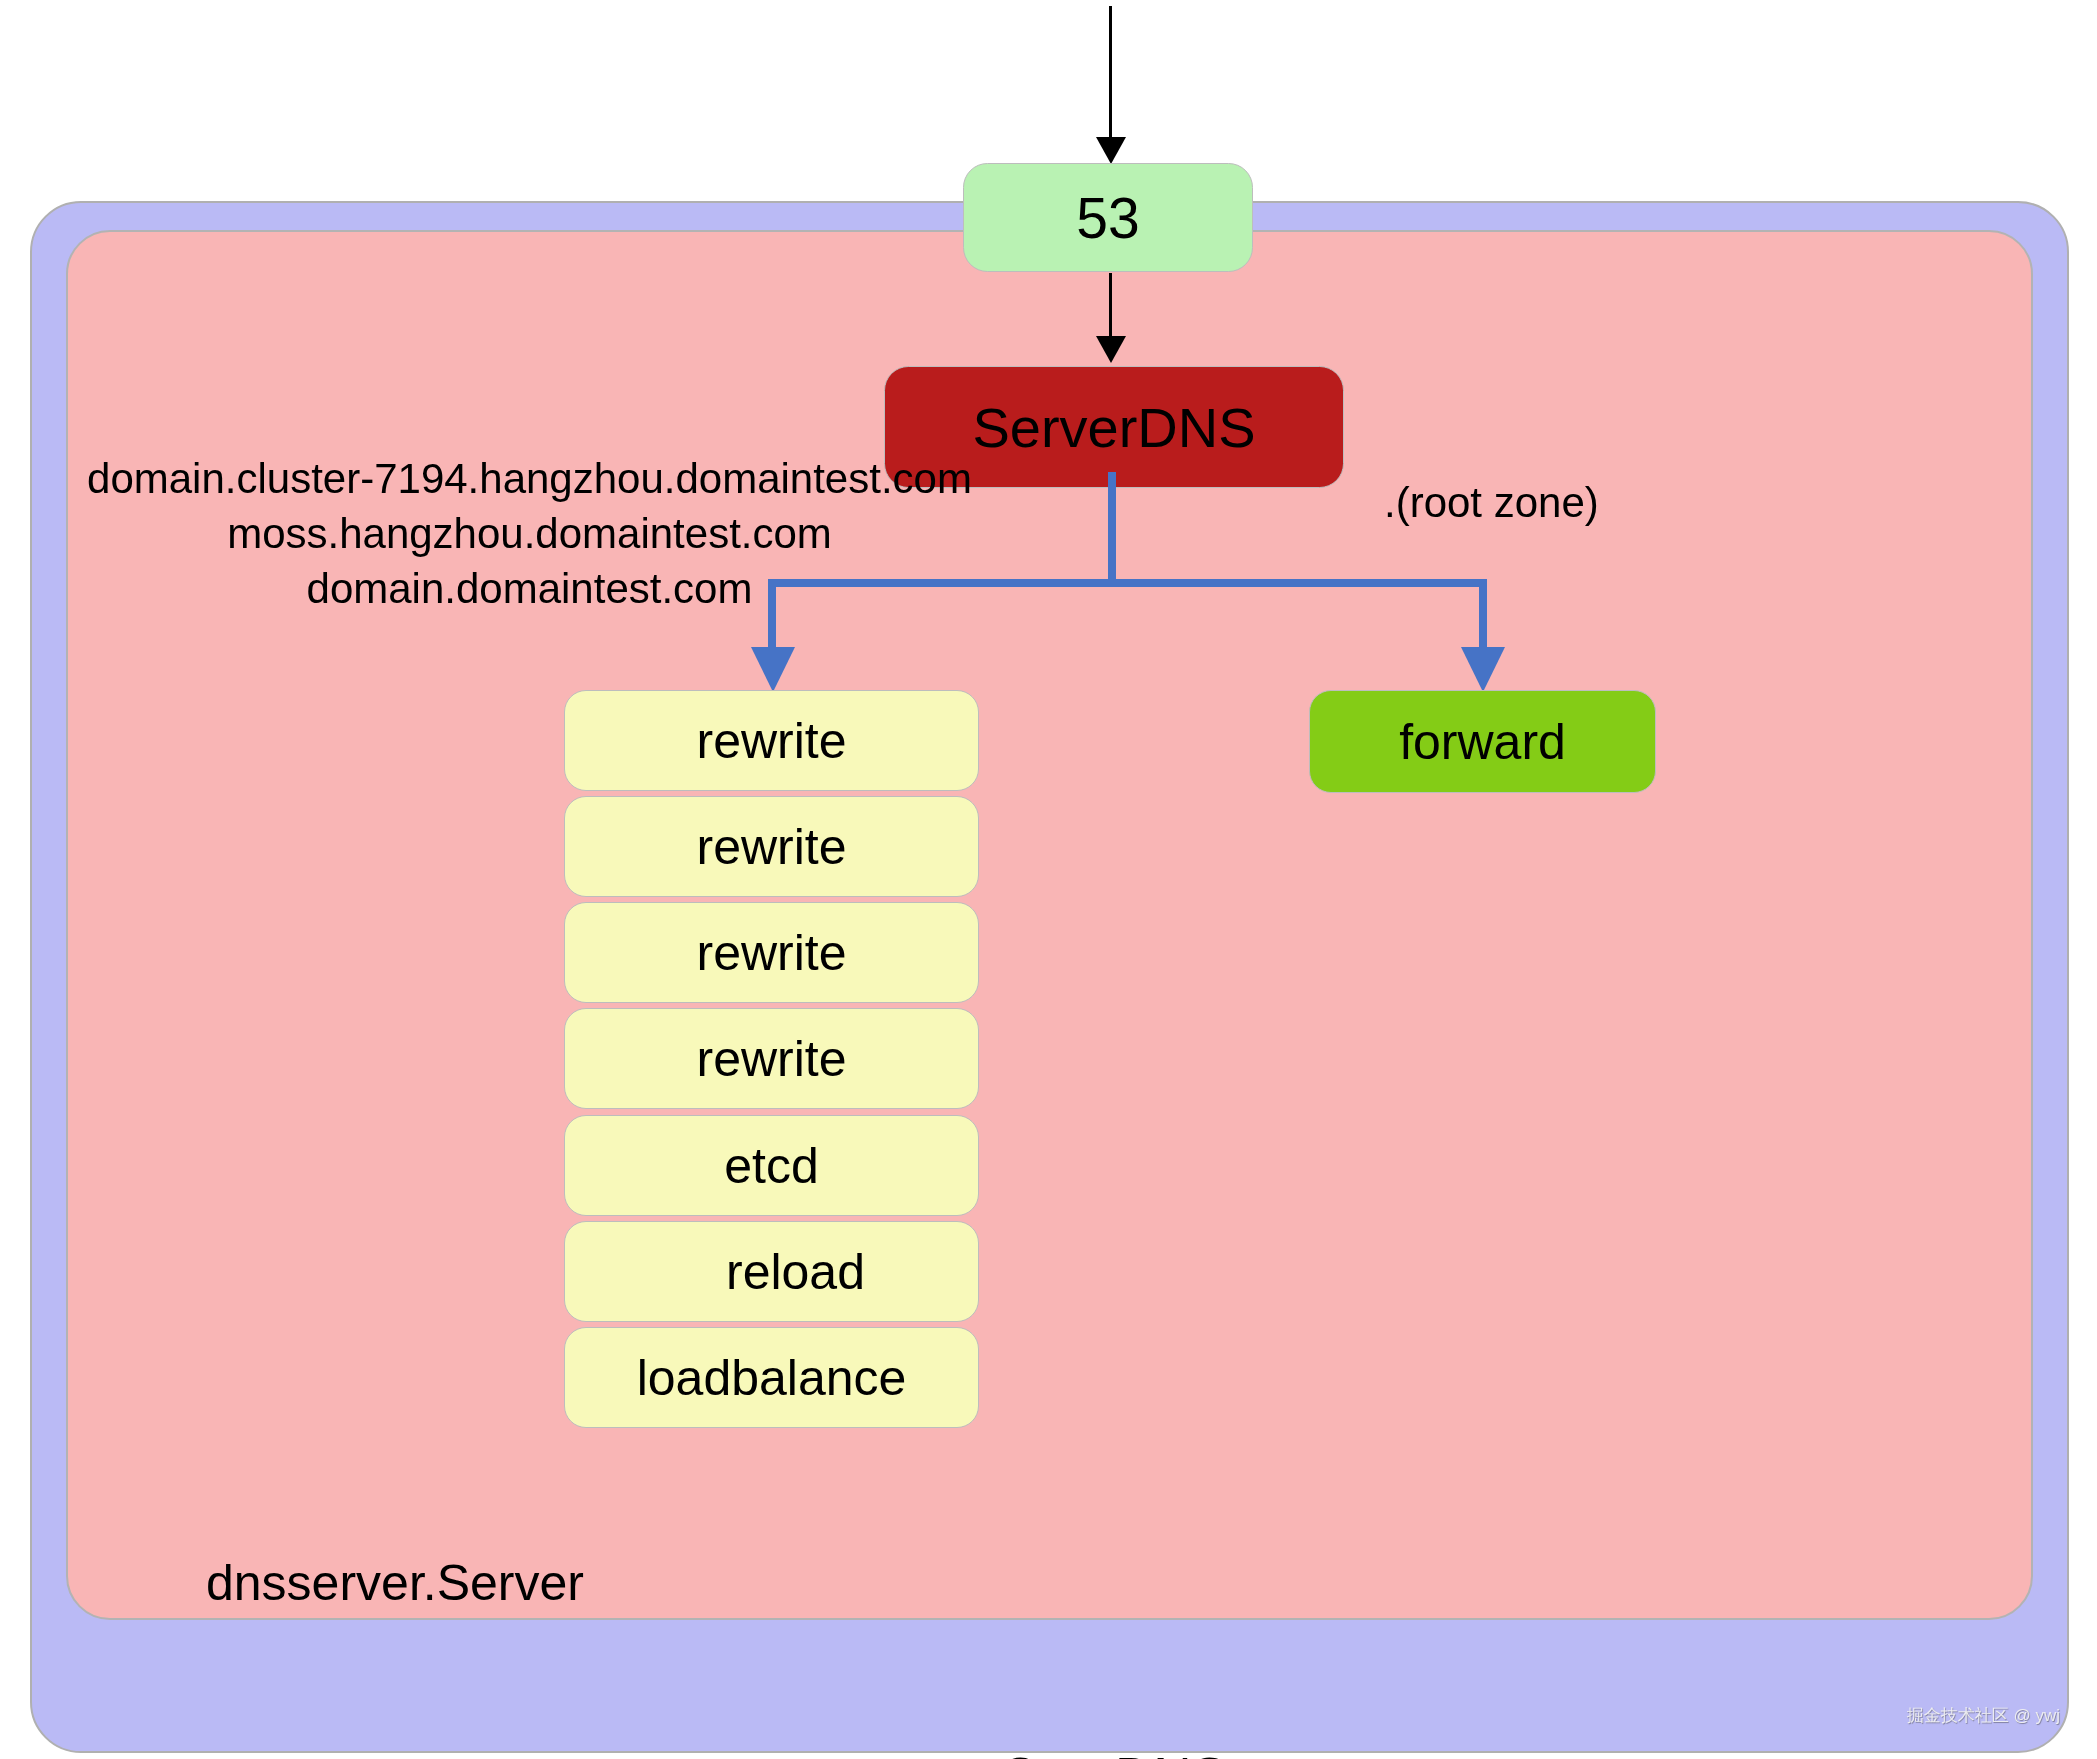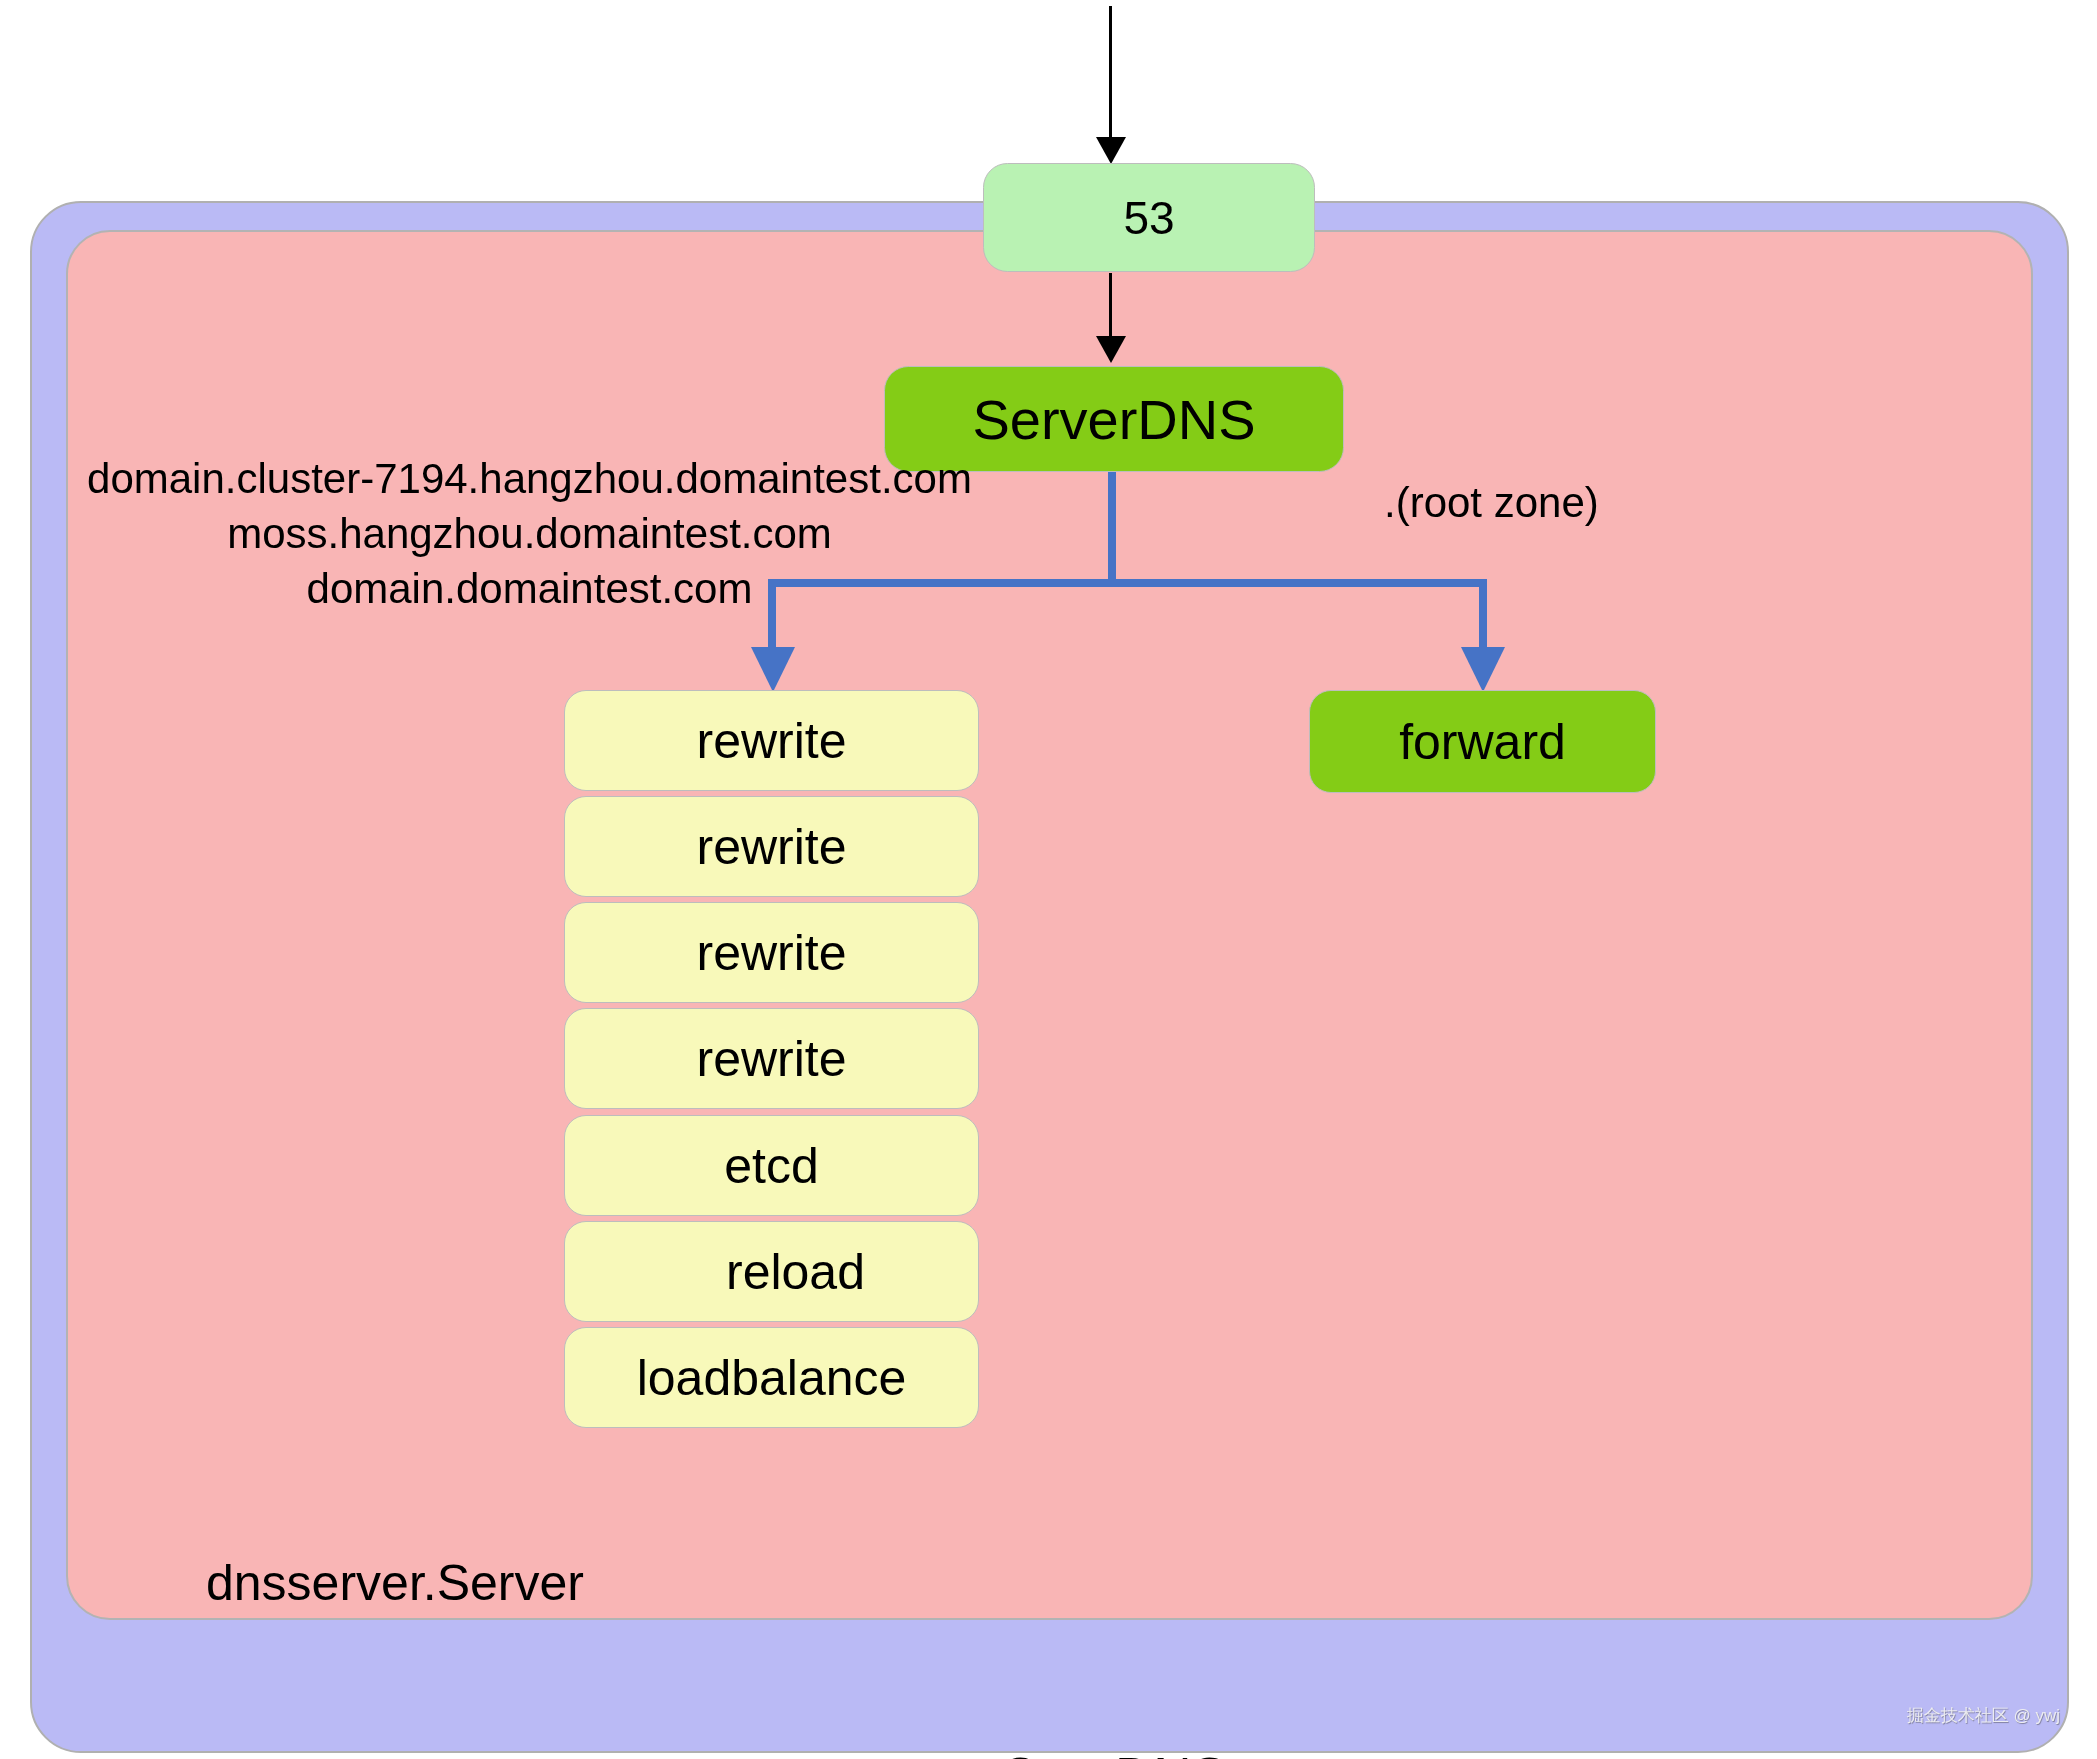--- a/index.html
+++ b/index.html
@@ -23,26 +23,26 @@
     background:#f9b5b5;border:2.1px solid #b3b3b3;border-radius:44px;
     box-sizing:border-box;
   }
   
   .node{
     display:flex;align-items:center;justify-content:center;
     box-sizing:border-box;text-align:center;
     border:1.7px solid #bdbdbd;
   }
   .node-port{
-    left:983px;top:163px;width:332px;height:109px;
-    background:#b9f2b3;border-radius:24.4px;font-size:46px;
+    left:963px;top:163px;width:290px;height:109px;
+    background:#b9f2b3;border-radius:24.4px;font-size:57px;
   }
   .node-server{
-    left:884px;top:366px;width:460px;height:106px;
-    background:#84cc16;border-radius:24.4px;font-size:56px;
+    left:884px;top:366px;width:460px;height:122px;
+    background:#b91c1c;border-radius:24.4px;font-size:56px;
   }
   .node-plugin{
     left:564px;width:415px;height:101px;
     background:#f8f9ba;border-radius:22px;font-size:50px;
   }
   .node-forward{
     left:1309px;top:690px;width:347px;height:103px;
     background:#84cc16;border-radius:22px;font-size:50px;
   }
   

